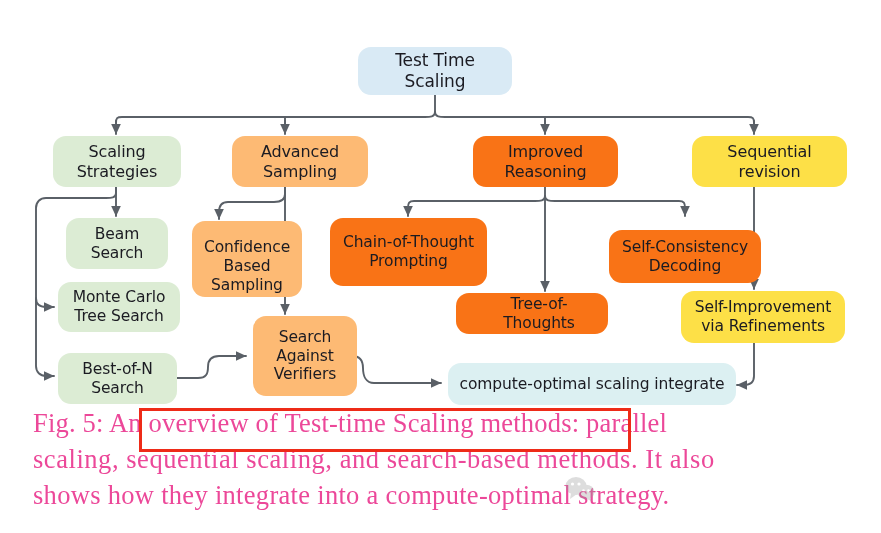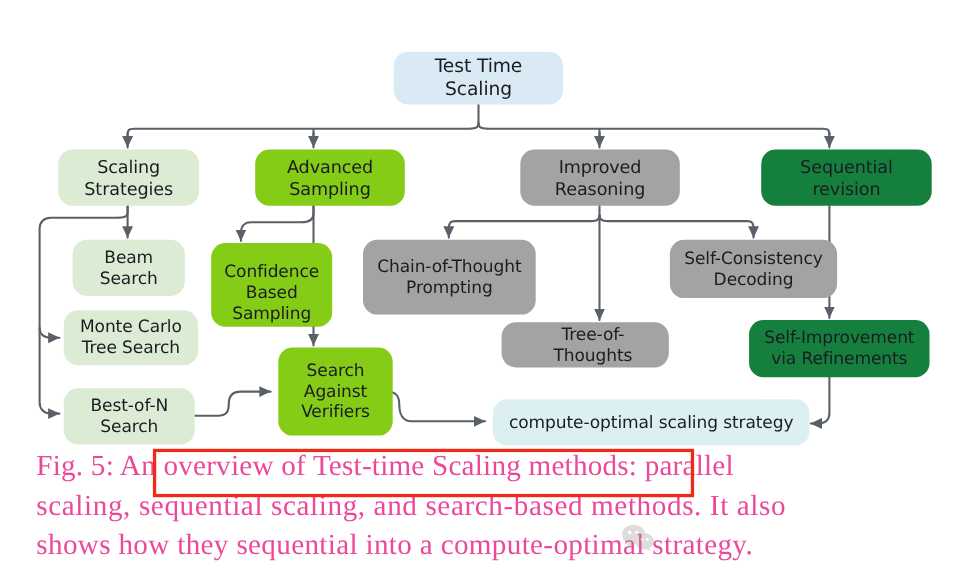--- a/index.html
+++ b/index.html
@@ -39,23 +39,23 @@
     border-radius: 13px;
     font-family: "DejaVu Sans", sans-serif;
     color: #1b1b22;
     line-height: 1.22;
     padding: 2px 6px;
     letter-spacing: -0.1px;
   }
   .n-blue   { background: #d9eaf5; }
   .n-blue2  { background: #dcf0f2; }
   .n-green  { background: #dcecd4; }
-  .n-yellow { background: #84cc16; }
-  .n-purple { background: #a3a3a3; align-items: center; }
-  .n-pink   { background: #15803d; }
+  .n-yellow { background: #fdba74; }
+  .n-purple { background: #f97316; align-items: center; }
+  .n-pink   { background: #fde047; }
 
   #caption {
     position: absolute;
     left: 33px;
     top: 405px;
     width: 820px;
     font-family: "Liberation Serif", serif;
     font-size: 26.5px;
     line-height: 36px;
     color: #ec4899;
@@ -178,36 +178,36 @@
   <div class="node n-yellow" style="left:253px; top:290px; width:104px; height:80px; font-size:15.5px;">
     <span class="lbl">Search<br>Against<br>Verifiers</span>
   </div>
 
   <div class="node n-purple" style="left:330px; top:192px; width:157px; height:68px; font-size:15.5px;">
     <span class="lbl">Chain-of-Thought<br>Prompting</span>
   </div>
   <div class="node n-purple" style="left:456px; top:267px; width:152px; height:41px; font-size:15.5px;padding-left:20px;">
     <span class="lbl">Tree-of-Thoughts</span>
   </div>
-  <div class="node n-purple" style="left:609px; top:192px; width:152px; height:53px; font-size:15.5px;">
+  <div class="node n-purple" style="left:609px; top:204px; width:152px; height:53px; font-size:15.5px;">
     <span class="lbl">Self-Consistency<br>Decoding</span>
   </div>
   <div class="node n-pink" style="left:681px; top:265px; width:164px; height:52px; font-size:15.5px;">
     <span class="lbl">Self-Improvement<br>via Refinements</span>
   </div>
 
   <div class="node n-blue2" style="left:448px; top:337px; width:288px; height:42px; font-size:15.5px;">
-    <span>compute-optimal scaling strategy</span>
+    <span>compute-optimal scaling integrate</span>
   </div>
 </div>
 
 <div id="caption">
   <span class="lineA">Fig. 5: An overview of Test-time Scaling methods: parallel</span>
   <span class="lineB">scaling, sequential scaling, and search-based methods. It also</span>
-  <span class="lineC">shows how they sequential into a compute-optimal strategy.</span>
+  <span class="lineC">shows how they integrate into a compute-optimal strategy.</span>
 </div>
 <div class="hl-box"></div>
 
 <div id="watermark">
   <svg width="30" height="26" viewBox="0 0 30 26">
     <ellipse cx="11" cy="10" rx="10.5" ry="9" fill="#9a9a9a"></ellipse>
     <path d="M6,17 L5,23 L12,18 z" fill="#9a9a9a"></path>
     <circle cx="7.5" cy="8" r="1.6" fill="#ffffff"></circle>
     <circle cx="14" cy="8" r="1.6" fill="#ffffff"></circle>
     <ellipse cx="21" cy="16" rx="8.5" ry="7.3" fill="#9a9a9a"></ellipse>

